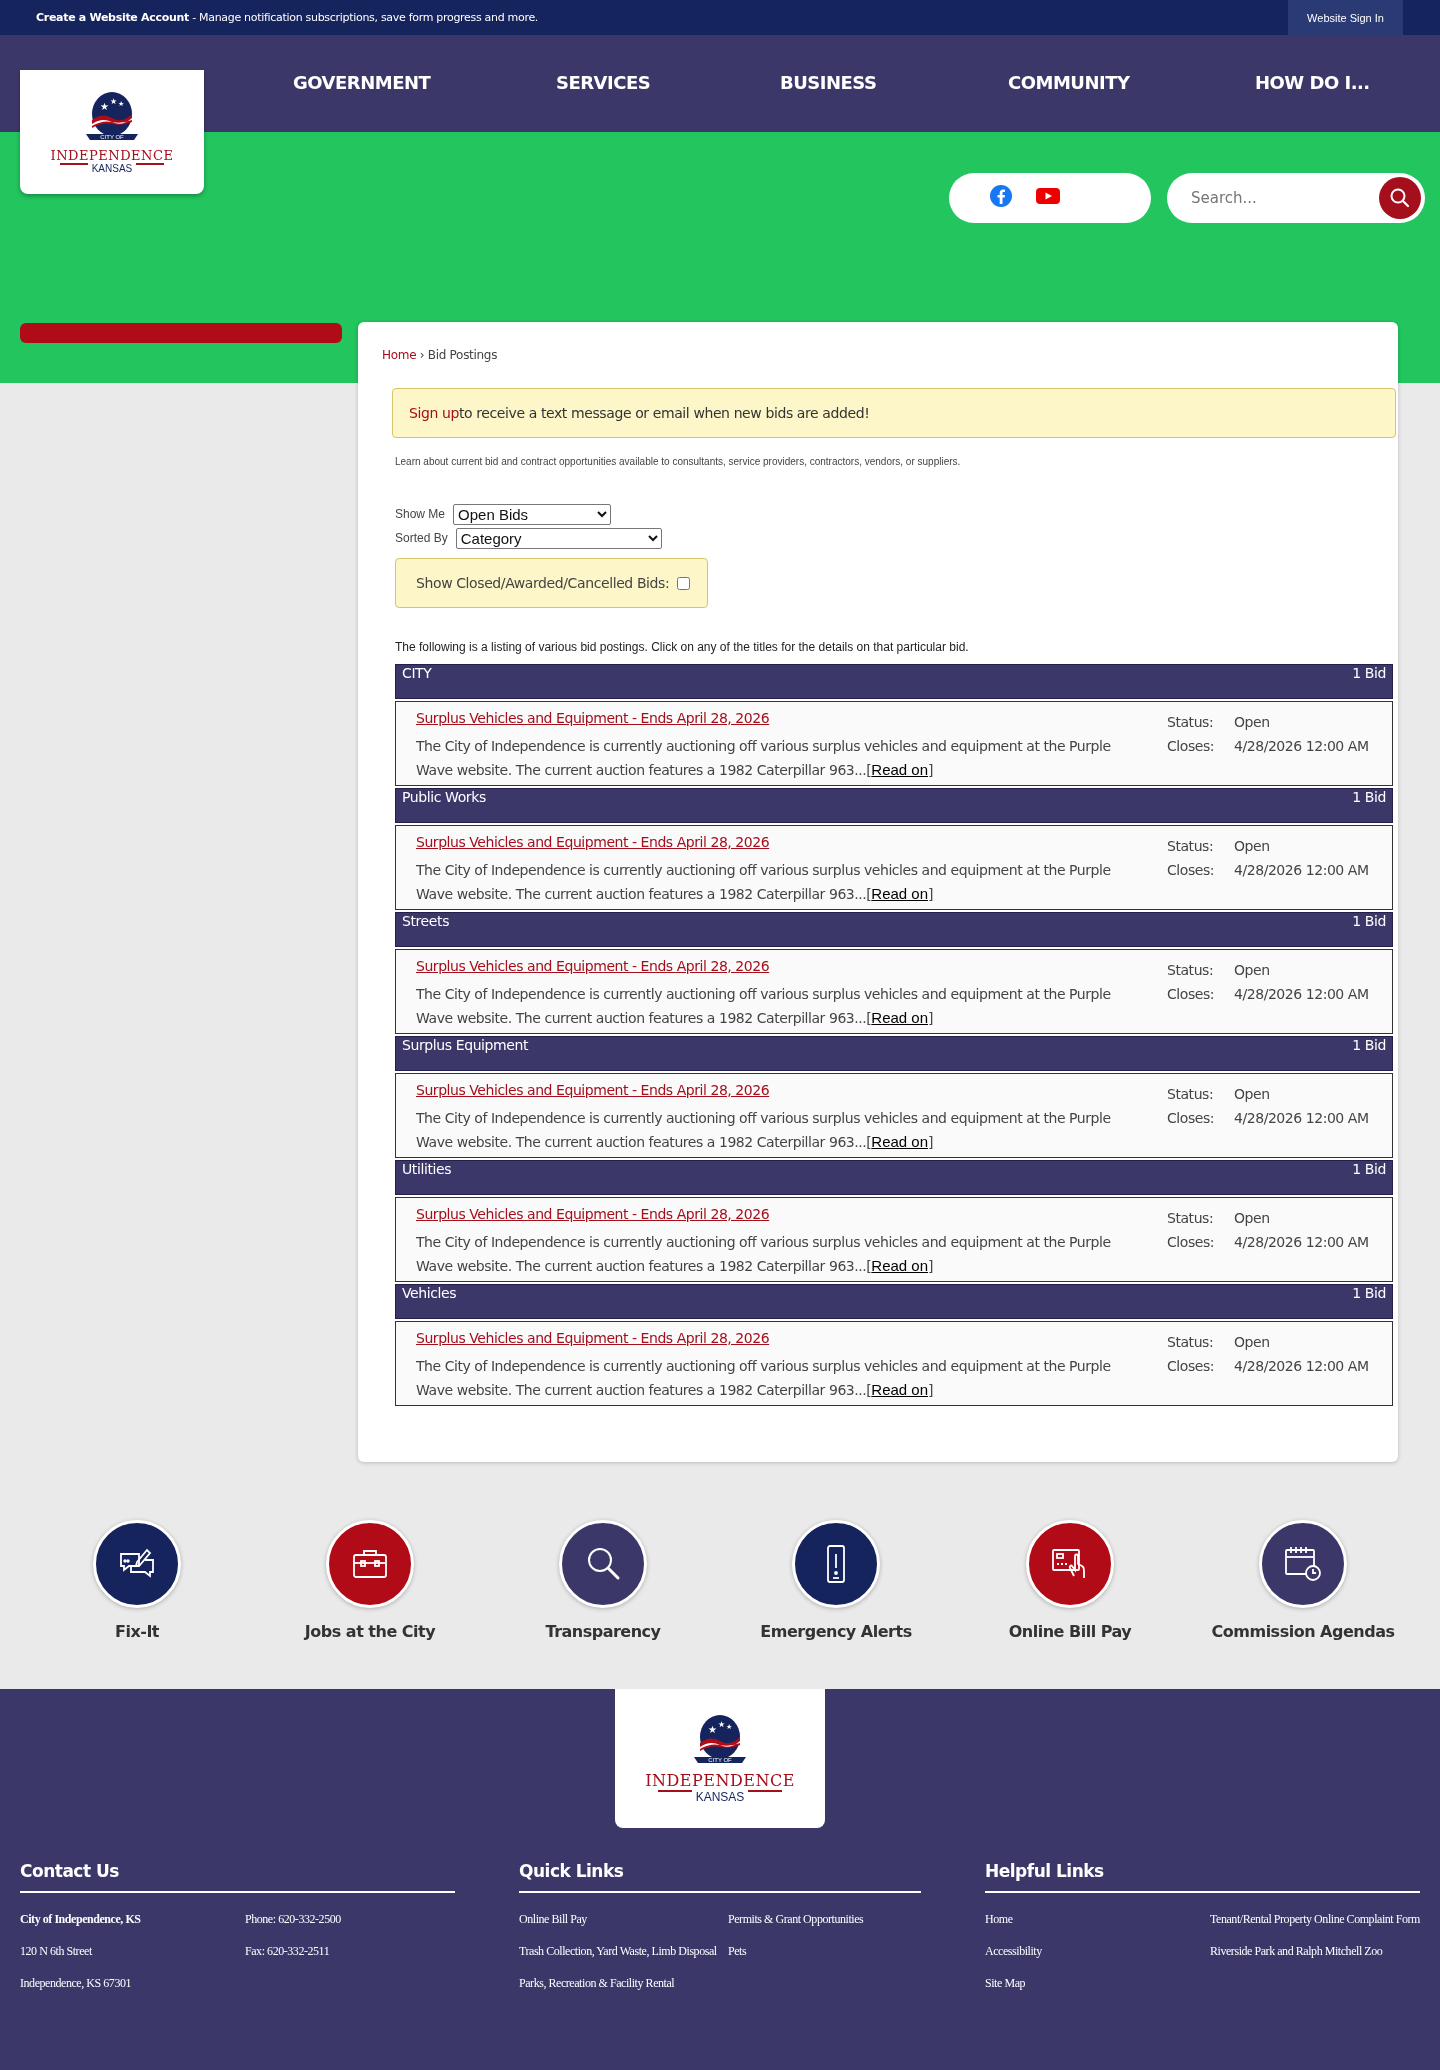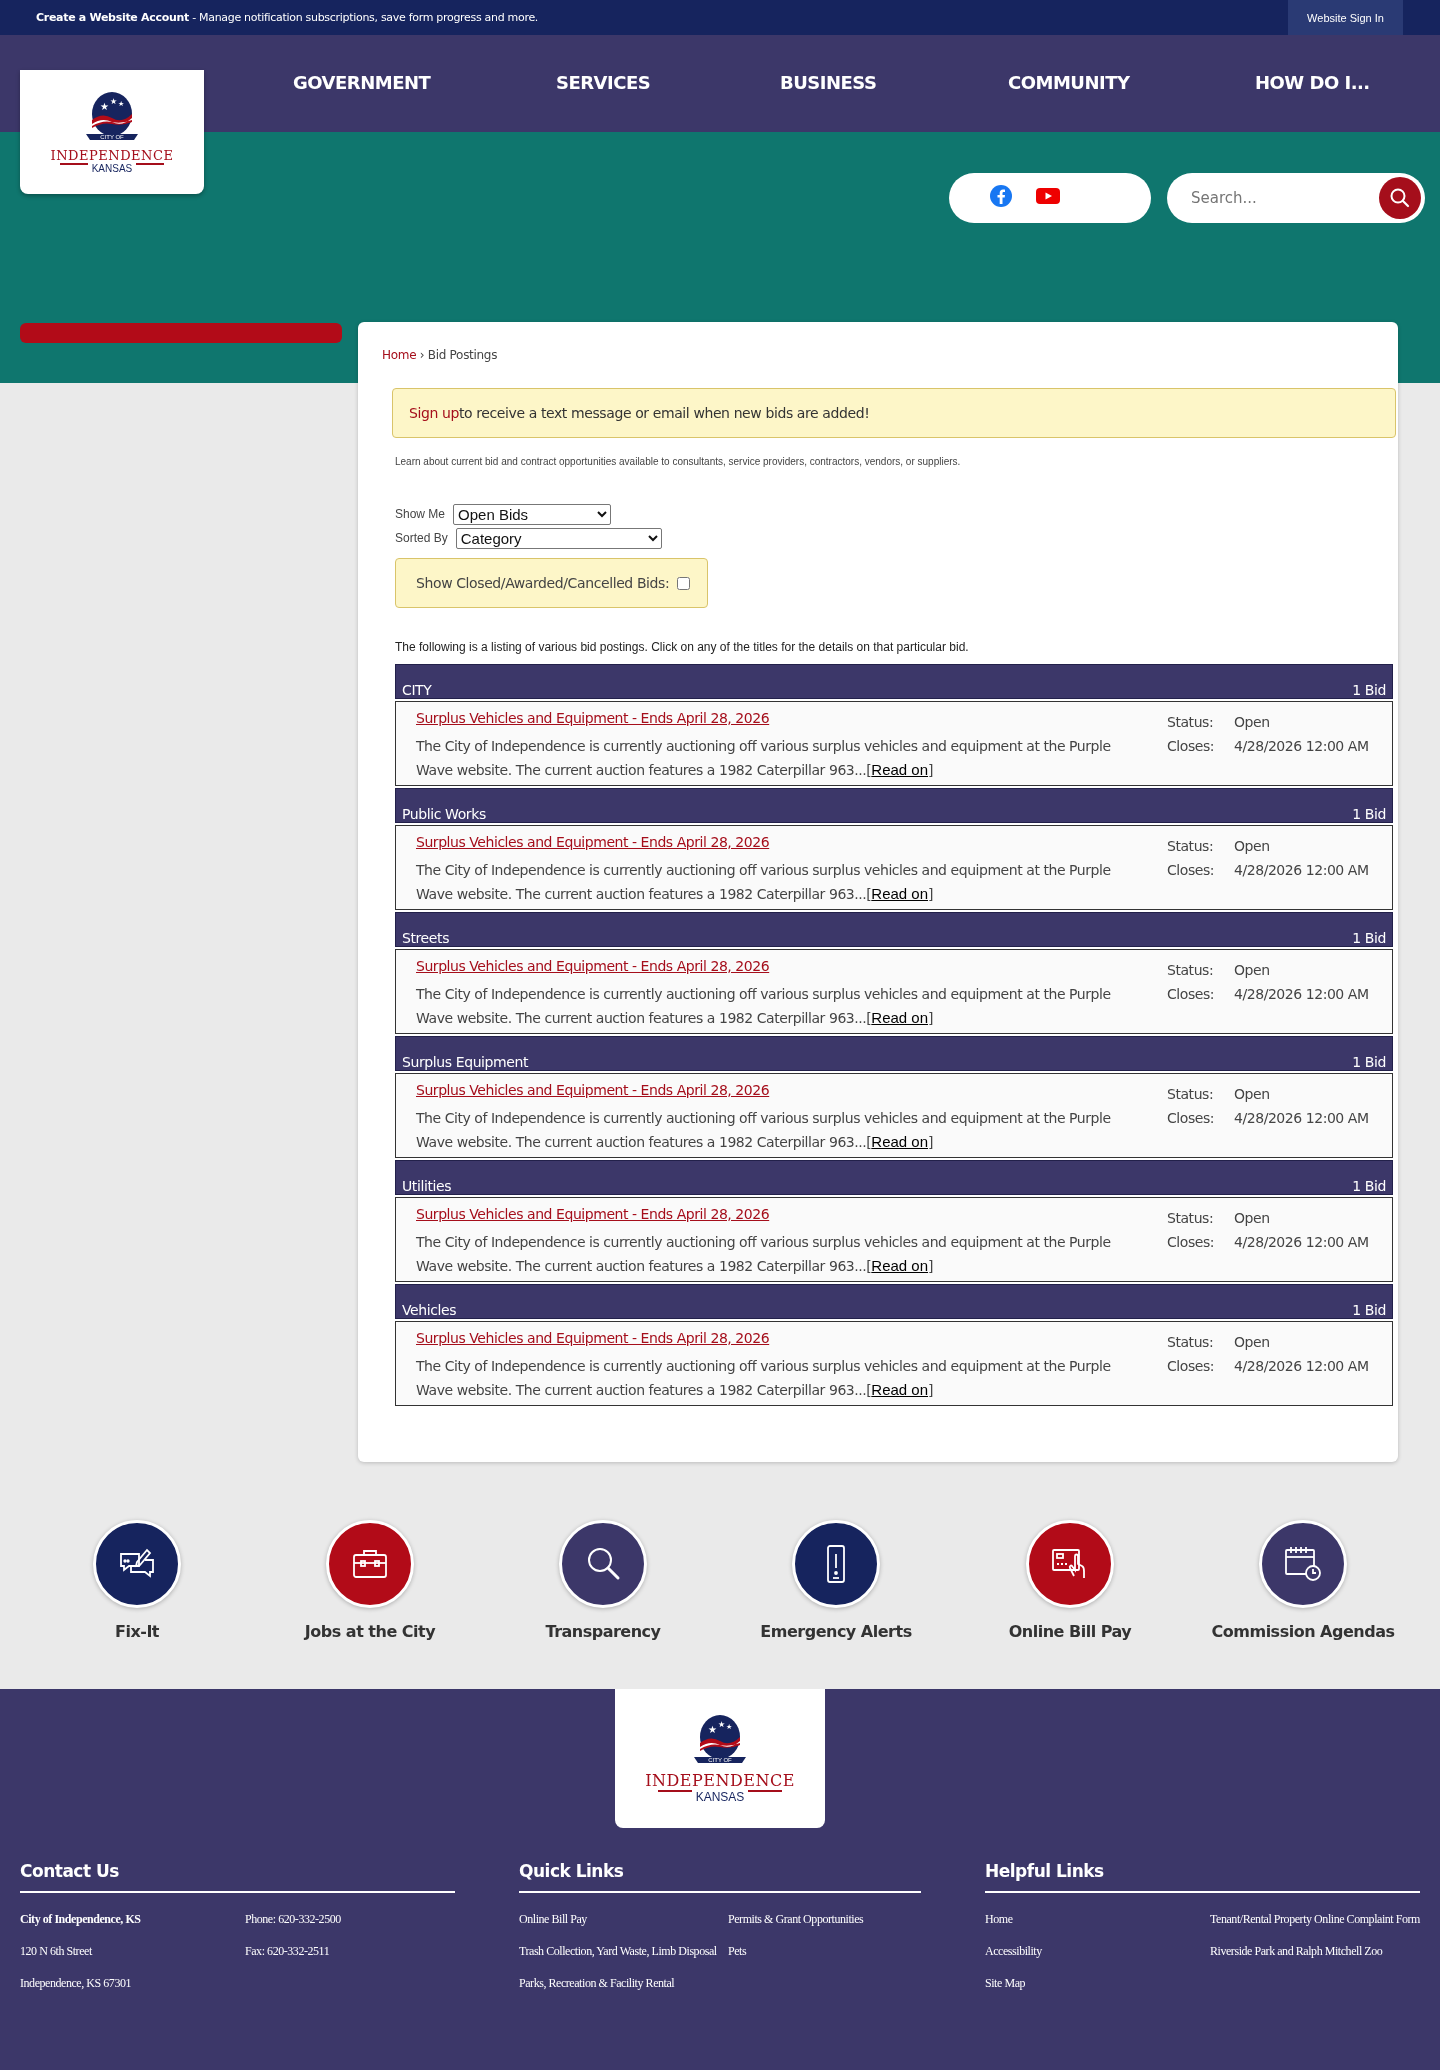--- a/index.html
+++ b/index.html
@@ -16,42 +16,42 @@
   .nav { height: 97px; background: #3c3769; position: relative; }
   .nav .item { position: absolute; top: 37px; color: #fff; font-weight: bold; font-size: 18px; font-family: "DejaVu Sans", sans-serif; letter-spacing: -0.5px; }
 
   .logo-box { position: absolute; left: 20px; top: 35px; width: 184px; height: 124px; background: #fff; border-radius: 0 0 8px 8px; display: flex; flex-direction: column; align-items: center; justify-content: center; z-index: 5; box-shadow: 0 2px 4px rgba(0,0,0,0.3); }
   .logo-emblem { width: 60px; height: 56px; position: relative; }
   .logo-city { font-size: 13px; font-family: "DejaVu Serif", serif; color: #a50e1b; letter-spacing: 0.5px; margin-top: 2px; }
   .logo-kansas { font-size: 10px; color: #16245e; display: flex; align-items: flex-start; gap: 4px; }
   .logo-kansas .line { width: 28px; height: 2px; background: #a50e1b; }
 
   
-  .hero { height: 251px; background: #0f766e; position: relative; }
+  .hero { height: 251px; background: #22c55e; position: relative; }
   .social { position: absolute; left: 949px; top: 41px; width: 202px; height: 50px; border-radius: 25px; background: #fff; display: flex; align-items: center; padding-left: 40px; gap: 22px; }
   .search { position: absolute; left: 1167px; top: 41px; width: 258px; height: 50px; border-radius: 25px; background: #fff; display: flex; align-items: center; }
   .search input { border: none; outline: none; background: transparent; font-size: 15px; margin-left: 24px; width: 180px; color: #444; font-family: "DejaVu Sans", sans-serif; }
   .search .btn { position: absolute; right: 4px; top: 4px; width: 42px; height: 42px; border-radius: 50%; background: #a50e1b; display: flex; align-items: center; justify-content: center; }
   .redbar { position: absolute; left: 20px; top: 191px; width: 322px; height: 20px; background: #b20b18; border-radius: 6px; }
 
   
   .main-wrap { position: relative; height: 1119px; }
   .card { position: absolute; left: 358px; top: -61px; width: 1040px; height: 1140px; background: #fff; border-radius: 6px; box-shadow: 0 1px 4px rgba(0,0,0,0.2); }
   .breadcrumb { position: absolute; left: 24px; top: 26px; font-size: 12px; color: #444; font-family: "DejaVu Sans", sans-serif; letter-spacing: -0.3px; }
   .notice { position: absolute; left: 34px; top: 66px; width: 1004px; height: 50px; background: #fdf6c8; border: 1px solid #d9c46a; border-radius: 4px; display: flex; align-items: center; padding-left: 16px; font-size: 14px; font-family: "DejaVu Sans", sans-serif; letter-spacing: -0.4px; }
   .intro { position: absolute; left: 37px; top: 134px; font-size: 10px; color: #444; }
   .filters { position: absolute; left: 37px; top: 180px; font-size: 12px; color: #444; }
   .filters .row { display: flex; align-items: center; height: 24px; }
   .filters select { font-size: 15px; height: 21px; margin-left: 8px; border: 1px solid #777; border-radius: 2px; background: #fff; color: #111; font-family: "Liberation Sans", sans-serif; }
   .closed-box { position: absolute; left: 37px; top: 236px; width: 313px; height: 50px; background: #fdf6c8; border: 1px solid #d9c46a; border-radius: 4px; display: flex; align-items: center; padding-left: 20px; font-size: 14px; color: #444; font-family: "DejaVu Sans", sans-serif; letter-spacing: -0.4px; }
   .closed-box input { margin-left: 8px; width: 13px; height: 13px; }
   .listing-intro { position: absolute; left: 37px; top: 318px; font-size: 12px; color: #222; }
 
   .bids { position: absolute; left: 37px; top: 342px; width: 998px; }
-  .cat-head { height: 35px; background: #3c3769; color: #fff; display: flex; align-items: flex-end; justify-content: space-between; padding: 0 6px; font-size: 14px; font-family: "DejaVu Sans", sans-serif; letter-spacing: -0.4px; border: 1px solid #22204a; }
+  .cat-head { height: 35px; background: #3c3769; color: #fff; display: flex; align-items: flex-start; justify-content: space-between; padding: 0 6px; font-size: 14px; font-family: "DejaVu Sans", sans-serif; letter-spacing: -0.4px; border: 1px solid #22204a; }
   .bid-row { height: 85px; background: #fafafa; border: 1px solid #333; margin: 2px 0 2px 0; position: relative; font-family: "DejaVu Sans", sans-serif; letter-spacing: -0.45px; font-size: 14px; color: #444; }
   .bid-row .title { position: absolute; left: 20px; top: 8px; color: #a50e1b; text-decoration: underline; }
   .bid-row .desc { position: absolute; left: 20px; top: 32px; width: 720px; line-height: 24px; }
   .bid-row .desc .readon { color: #000000; text-decoration: underline; font-family: "Liberation Sans", sans-serif; font-size: 15px; letter-spacing: 0; }
   .bid-row .meta { position: absolute; left: 771px; top: 8px; line-height: 24px; }
   .bid-row .meta .lbl { display: inline-block; width: 67px; }
 
   
   .quick { height: 187px; position: relative; }
   .qi { position: absolute; top: 18px; width: 200px; text-align: center; }

